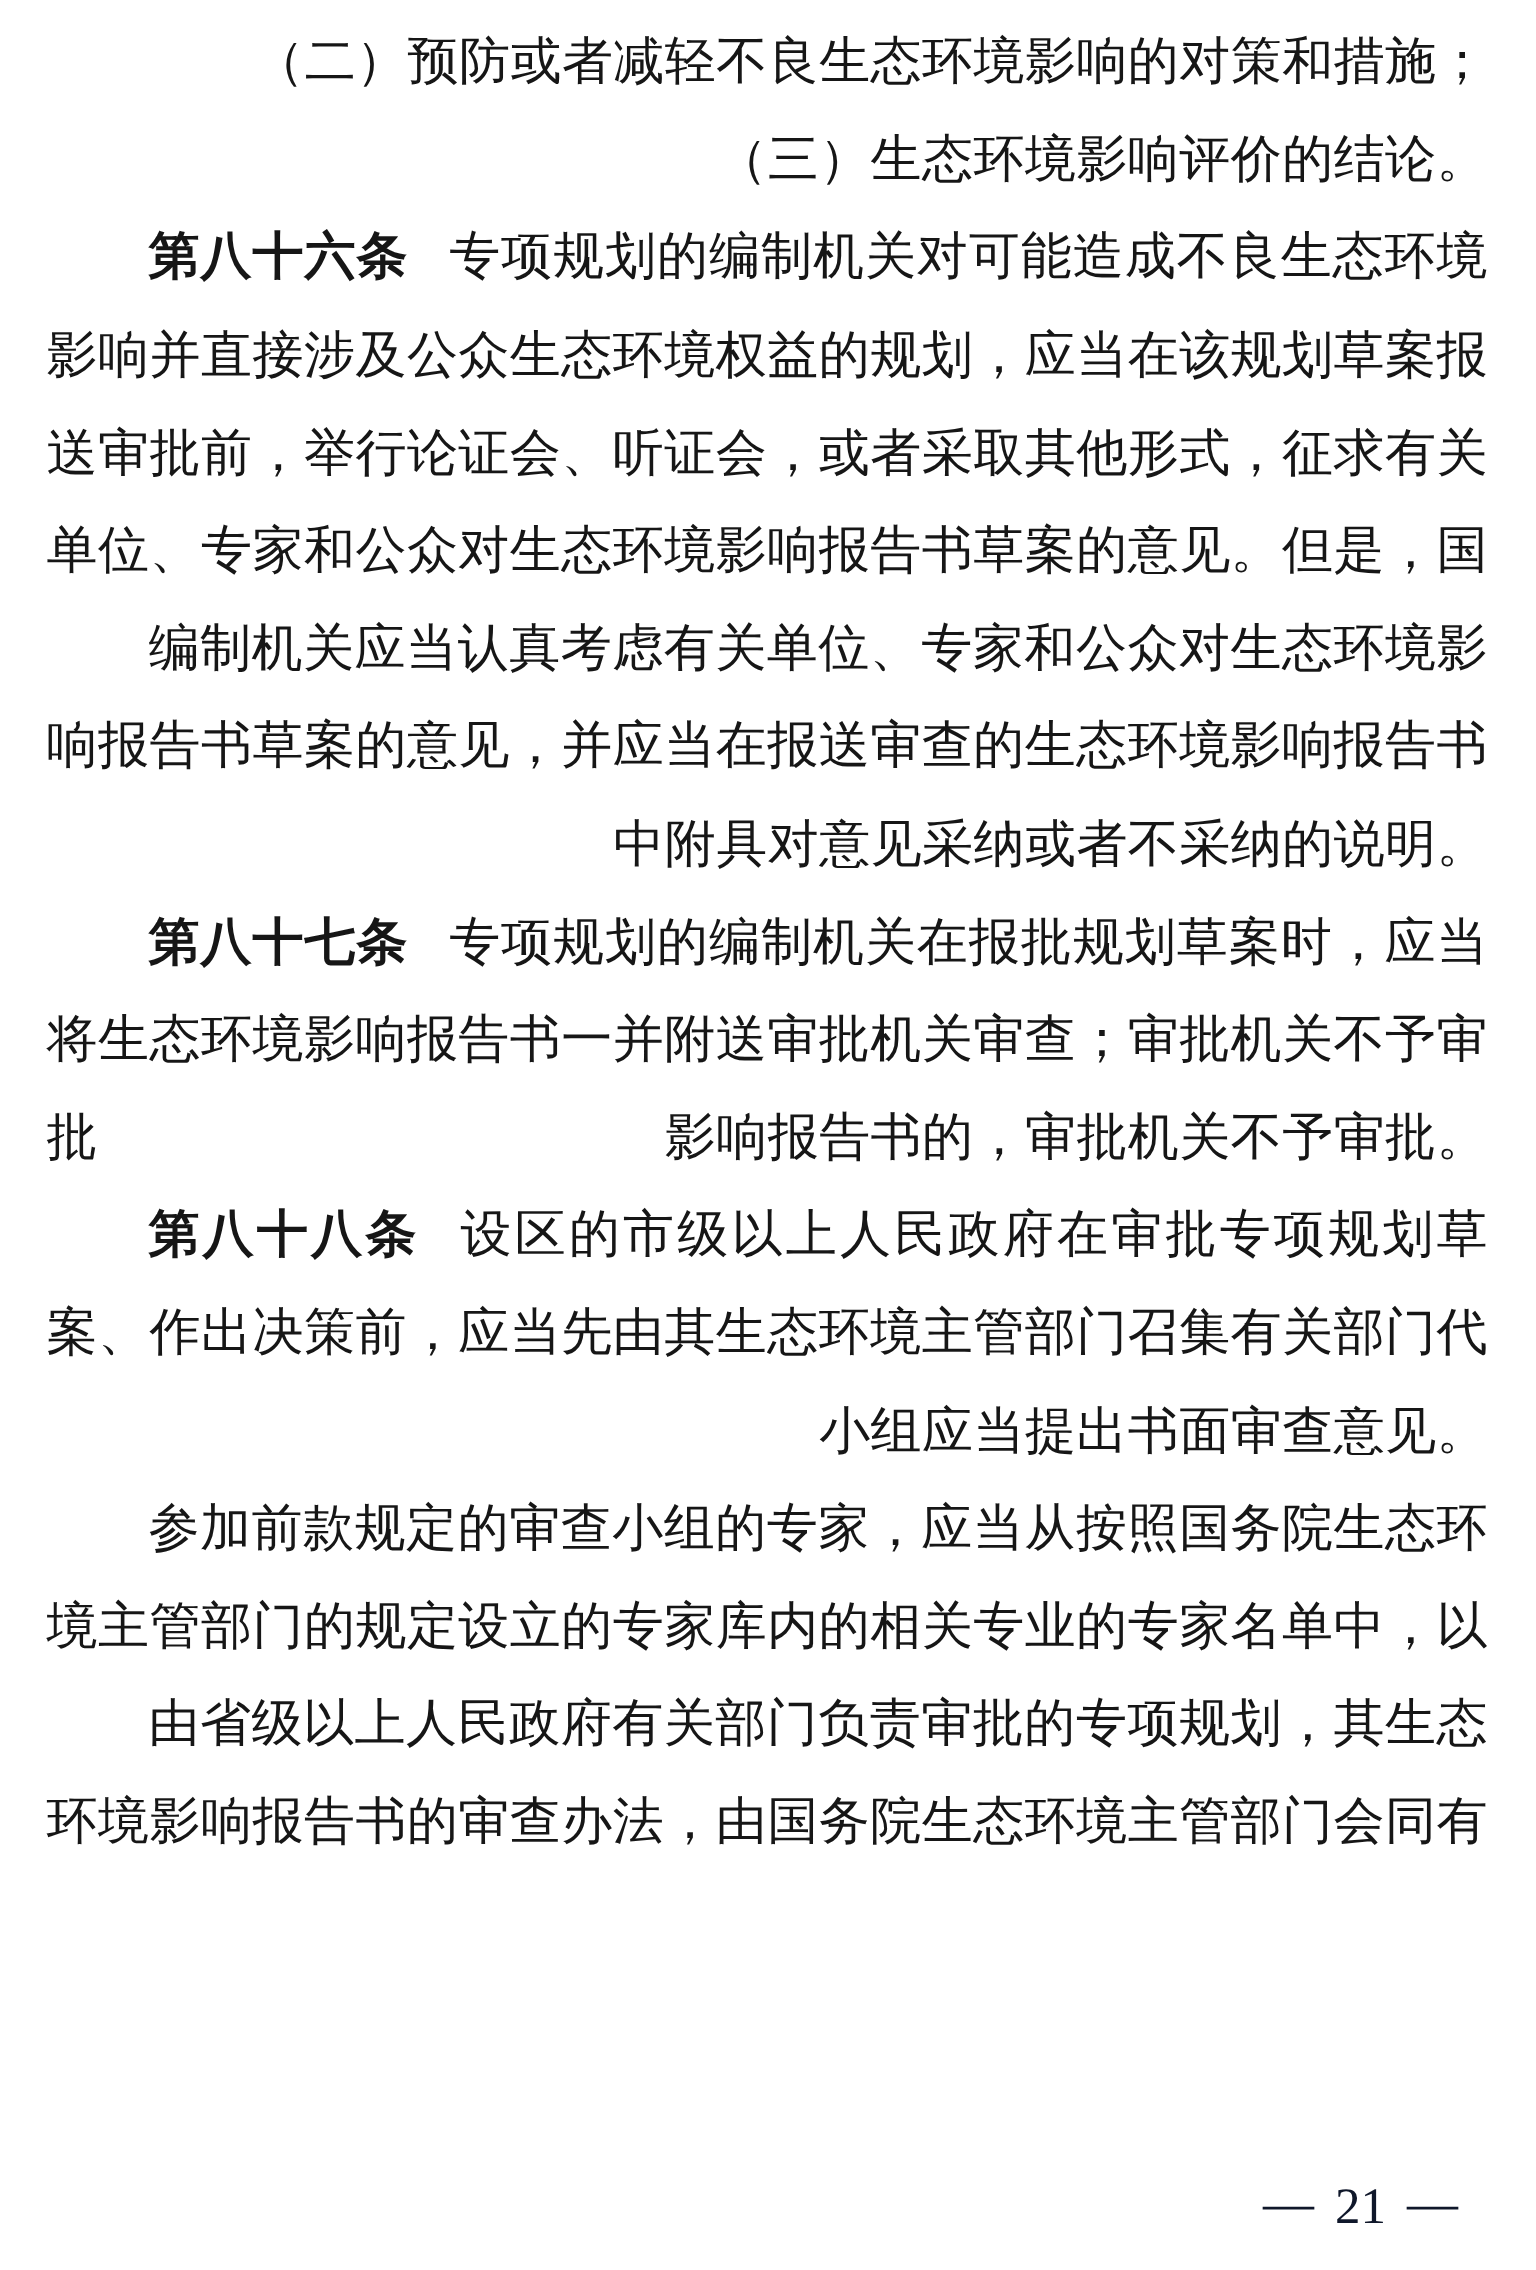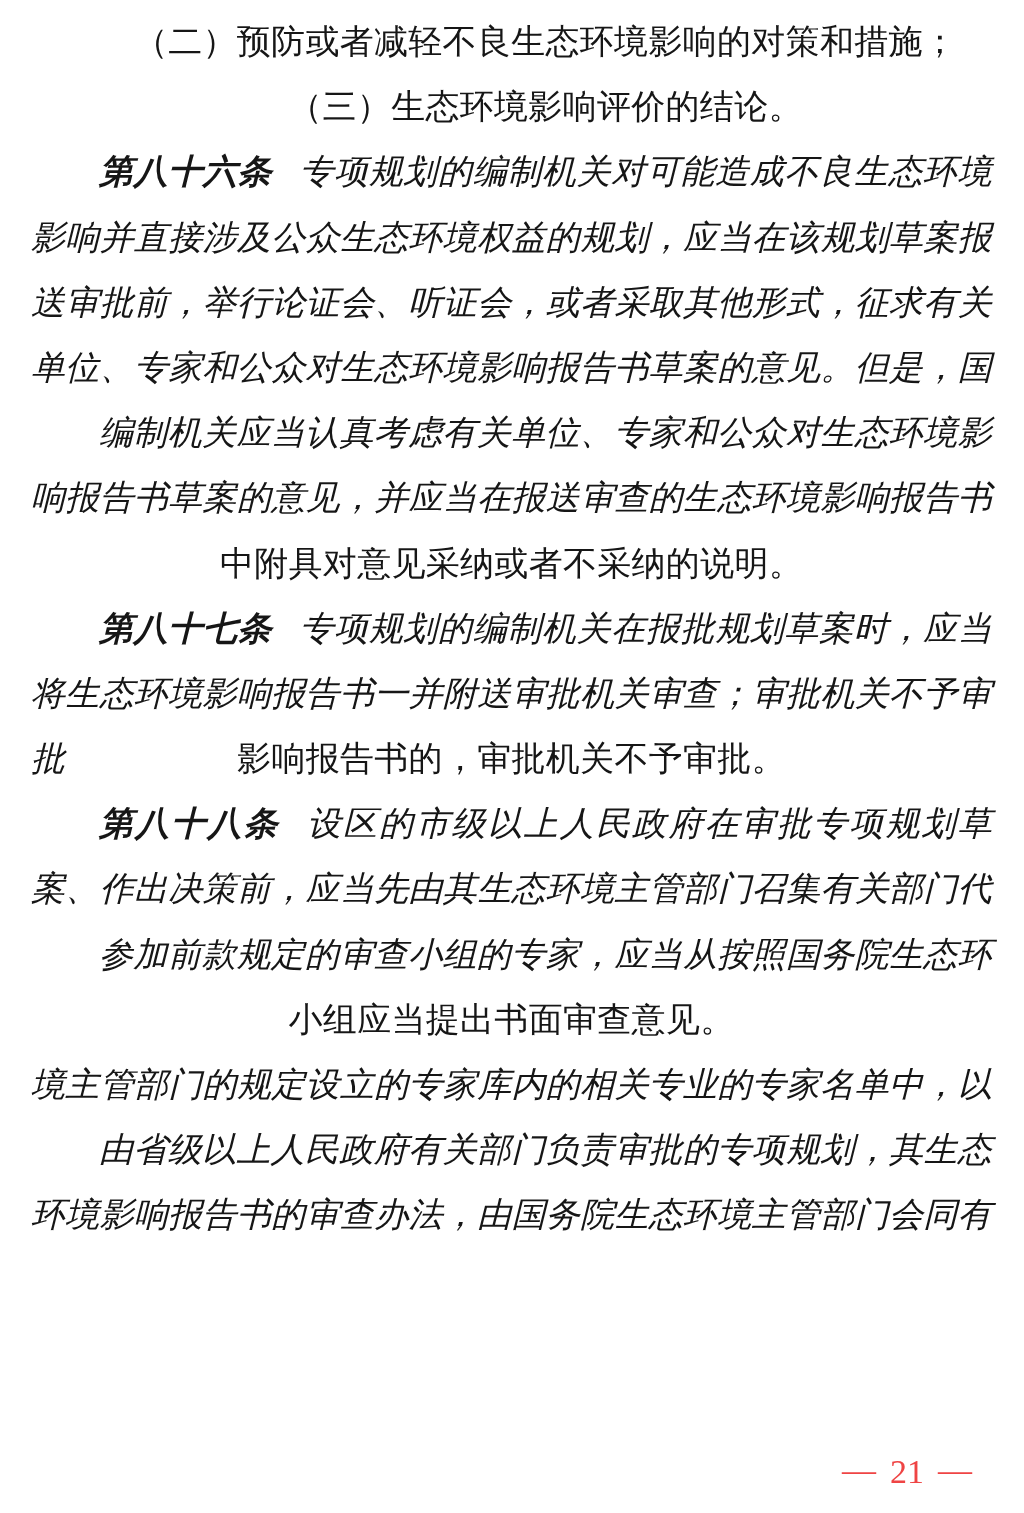--- a/index.html
+++ b/index.html
@@ -21,47 +21,46 @@
     left: 31px;
     top: 9px;
     width: 961px;
   }
   .line {
     height: 65.2px;
     line-height: 65.2px;
     font-size: 34px;
     letter-spacing: 0.3px;
     white-space: normal;
-    text-align: center;
+    text-align: right;
   }
   .line.indent {
     text-indent: 68px;
   }
   .line.justify {
     text-align: justify;
     text-align-last: justify;
     text-justify: inter-character;
-    font-style: italic;
   }
   .head {
     font-weight: 700;
     margin-right: 0.8em;
   }
   .head:empty {
     display: none;
     margin: 0;
   }
   .page-number {
     position: absolute;
     right: 38px;
     top: 1441px;
     height: 62px;
     line-height: 62px;
     font-size: 34px;
-    color: #ef4444;
+    color: #0f172a;
   }
   .page-number .dash {
     display: inline-block;
     margin: 0 14px;
     transform: translateY(-2px);
   }
 </style>
 </head>
 <body>
 
@@ -92,23 +91,23 @@
 
       <div class="line justify"><span class="body-text">将生态环境影响报告书一并附送审批机关审查；审批机关不予审批</span></div>
 
       <div class="line"><span class="body-text">影响报告书的，审批机关不予审批。</span></div>
 
       <div class="line indent justify"><span class="head">第八十八条</span><span class="body-text">设区的市级以上人民政府在审批专项规划草</span></div>
 
       <div class="line justify"><span class="body-text">案、作出决策前，应当先由其生态环境主管部门召集有关部门代</span></div>
 
 
+      <div class="line"><span class="body-text">小组应当提出书面审查意见。</span></div>
+
       <div class="line indent justify"><span class="body-text">参加前款规定的审查小组的专家，应当从按照国务院生态环</span></div>
-
-      <div class="line"><span class="body-text">小组应当提出书面审查意见。</span></div>
 
       <div class="line justify"><span class="body-text">境主管部门的规定设立的专家库内的相关专业的专家名单中，以</span></div>
 
 
       <div class="line indent justify"><span class="body-text">由省级以上人民政府有关部门负责审批的专项规划，其生态</span></div>
 
       <div class="line justify"><span class="body-text">环境影响报告书的审查办法，由国务院生态环境主管部门会同有</span></div>
     </main>
 
   <div class="page-number">

